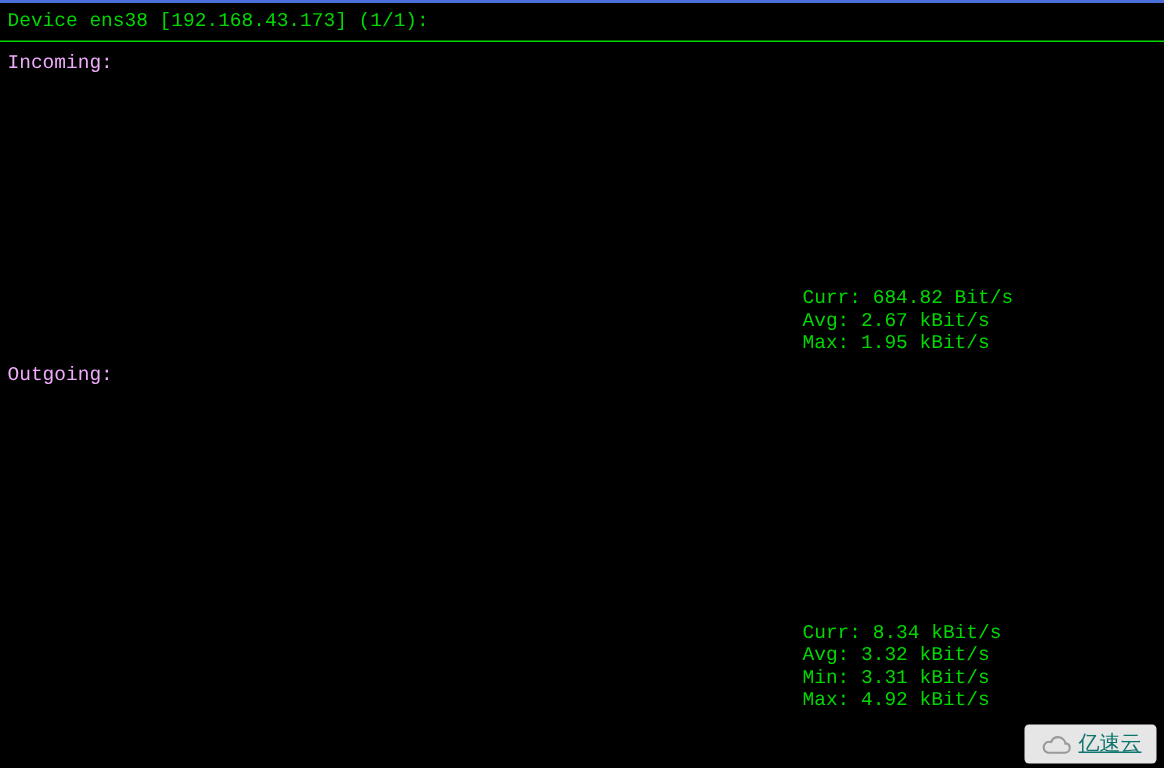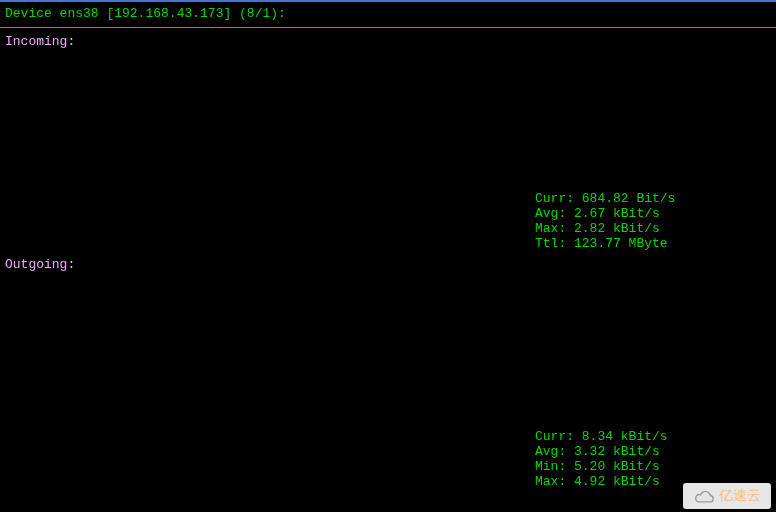--- a/index.html
+++ b/index.html
@@ -64,55 +64,55 @@
     .watermark-cloud {
       width: 22px;
       height: 16px;
       position: relative;
     }
     .watermark-cloud svg {
       width: 100%;
       height: 100%;
     }
     .watermark-text {
-      color: #fdba74;
+      color: #0f766e;
       font-family: Arial, sans-serif;
       font-size: 14px;
+      text-decoration: underline;
     }
   </style>
 </head>
 <body>
 
 <div class="top-line"></div>
 
 <div class="header">
-  <span>Device ens38 [192.168.43.173] (8/1):</span>
+  <span>Device ens38 [192.168.43.173] (1/1):</span>
 </div>
 
 <div class="divider"></div>
 
 <div class="section-label">Incoming:</div>
 
 <div class="incoming-graph"></div>
 
 <div class="stats-block">
   <div class="stat-row">Curr: 684.82 Bit/s</div>
   <div class="stat-row">Avg: 2.67 kBit/s</div>
-  <div class="stat-row">Max: 2.82 kBit/s</div>
-  <div class="stat-row">Ttl: 123.77 MByte</div>
+  <div class="stat-row">Max: 1.95 kBit/s</div>
 </div>
 
 <div class="section-label">Outgoing:</div>
 
 <div class="outgoing-graph"></div>
 
 <div class="stats-block">
   <div class="stat-row">Curr: 8.34 kBit/s</div>
   <div class="stat-row">Avg: 3.32 kBit/s</div>
-  <div class="stat-row">Min: 5.20 kBit/s</div>
+  <div class="stat-row">Min: 3.31 kBit/s</div>
   <div class="stat-row">Max: 4.92 kBit/s</div>
   <div class="stat-row">
     
   </div>
 </div>
 
 <div class="watermark">
   <div class="watermark-cloud">
     <svg viewBox="0 0 24 16">
       <path d="M19 8.5c0-3-2.5-5.5-5.5-5.5-2.3 0-4.3 1.5-5 3.6C8 6.5 7.5 6.4 7 6.4c-2.2 0-4 1.8-4 4s1.8 4 4 4h11.5c2 0 3.5-1.6 3.5-3.5 0-1.7-1.2-3.1-2.8-3.4H19z" fill="none" stroke="#999" stroke-width="1.5"></path>

